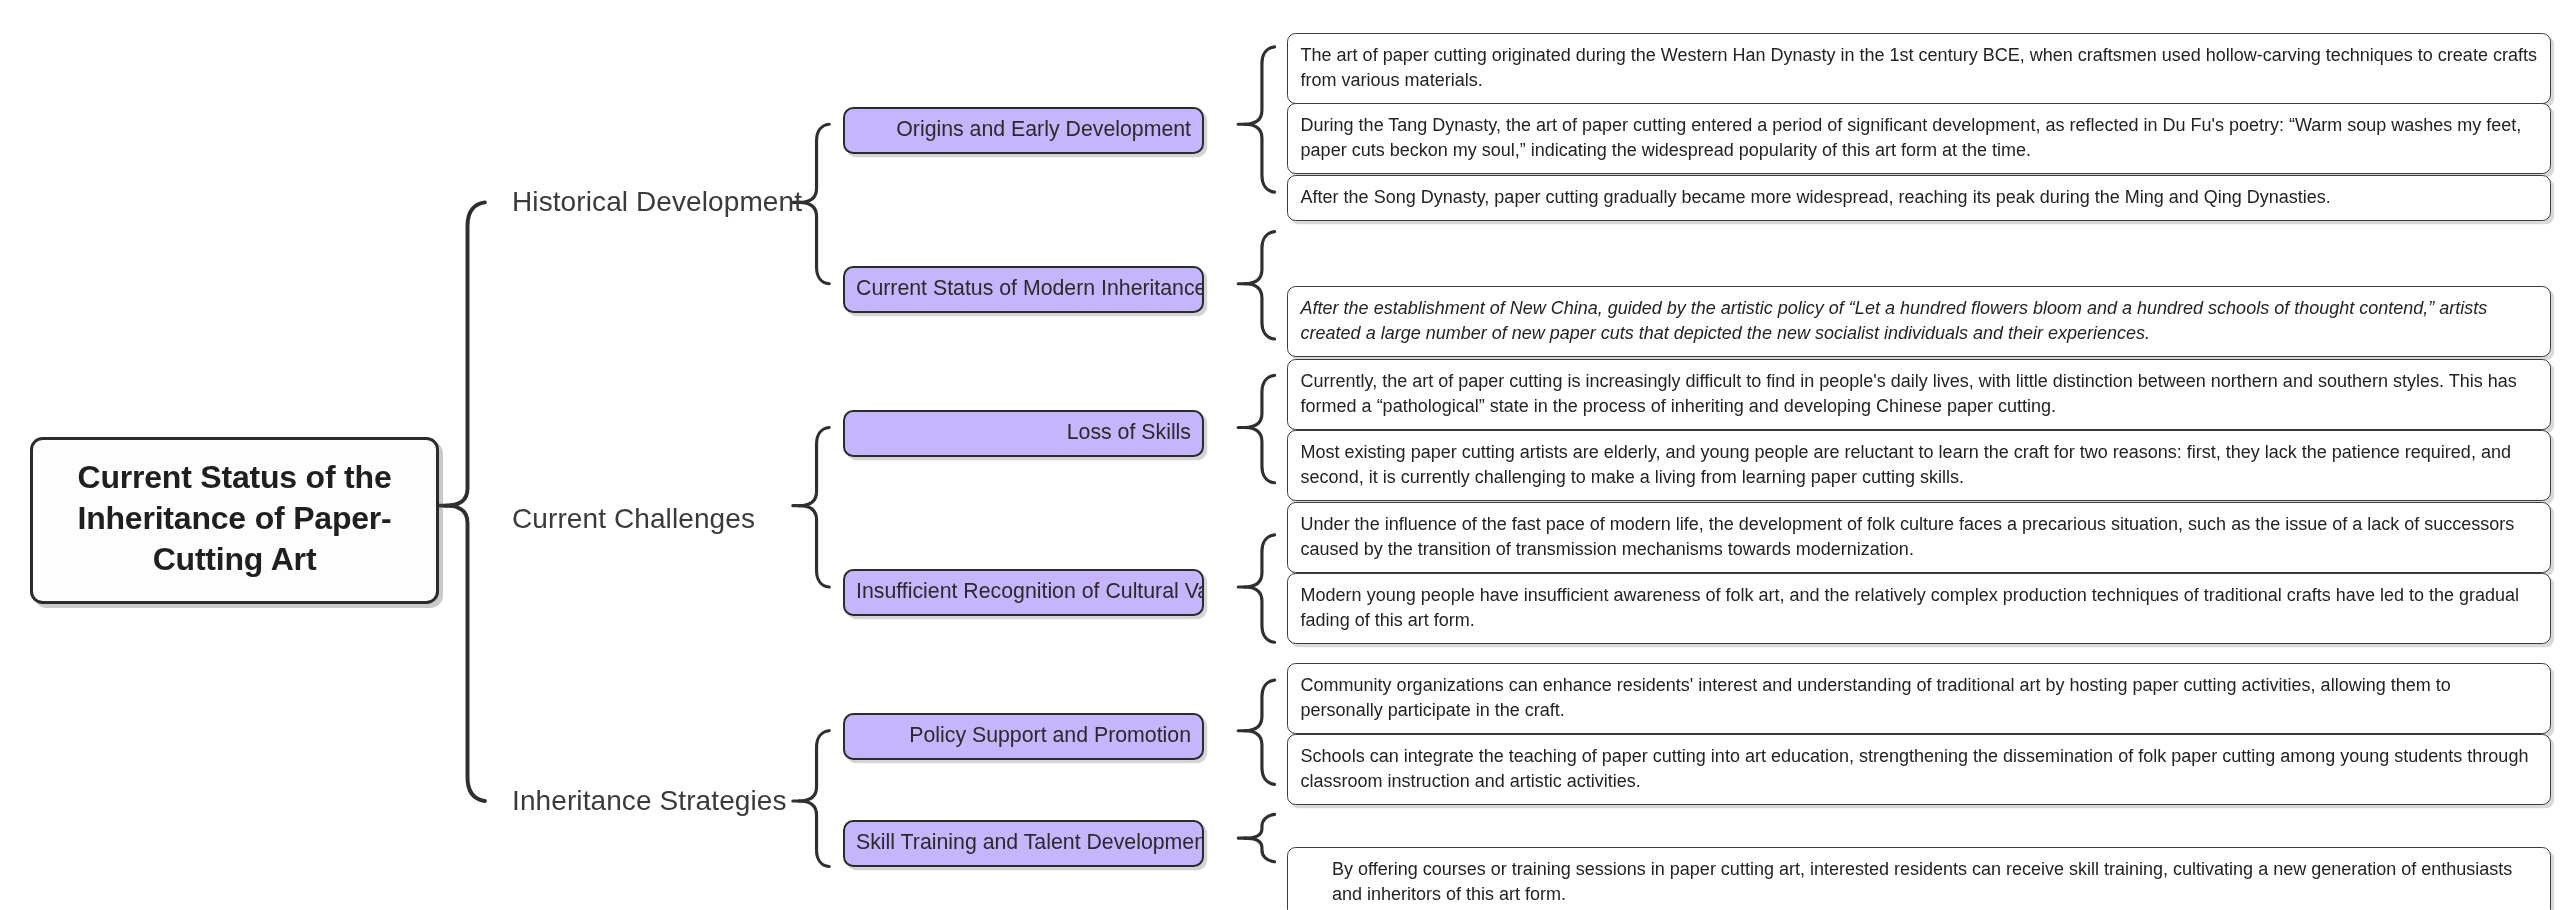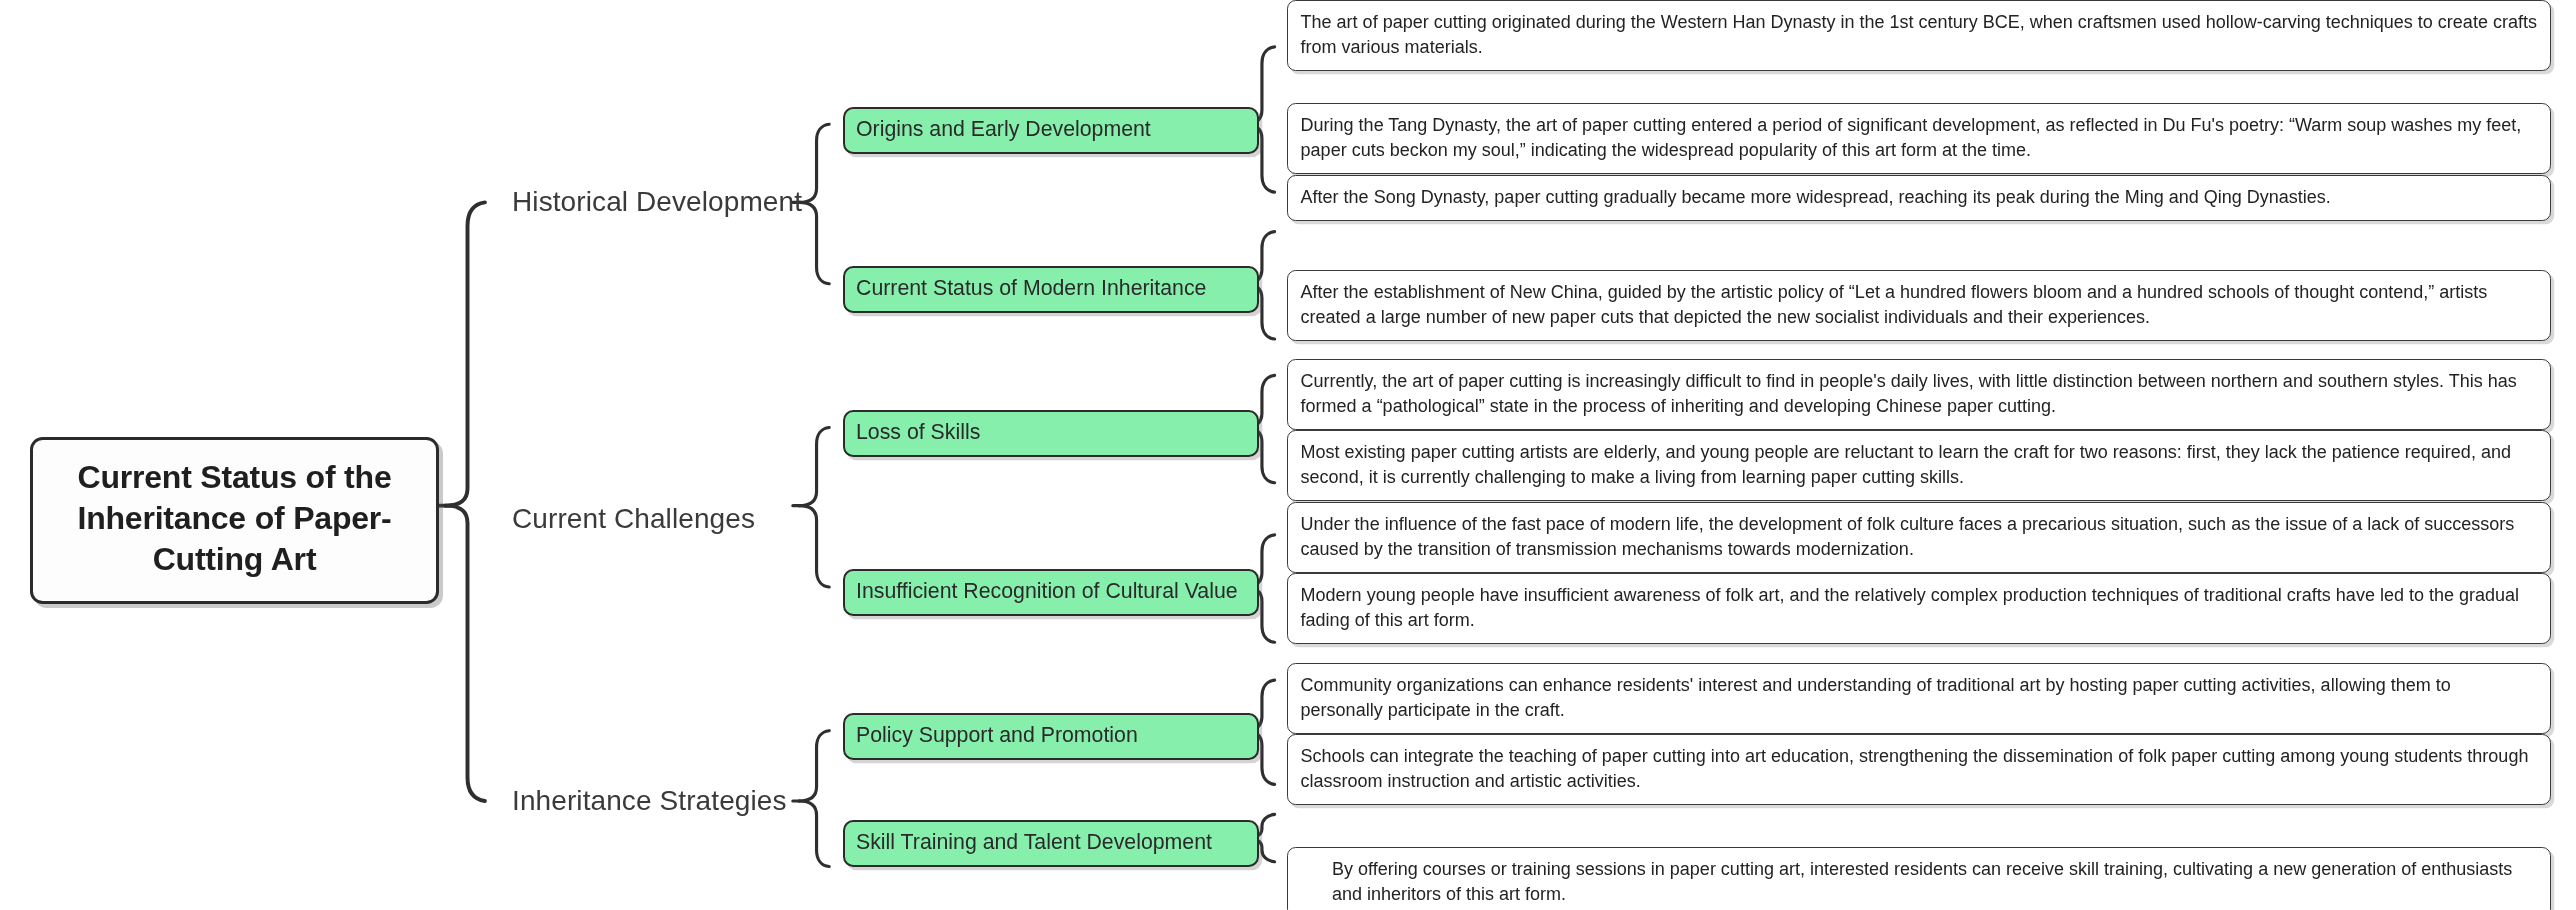--- a/index.html
+++ b/index.html
@@ -43,33 +43,34 @@
     font-weight:400;
     color:#3a3a3a;
     white-space:nowrap;
     letter-spacing:0.1px;
   }
 
   
   .l2-node{
     position:absolute;
     left:843px;
-    width:416px;
+    width:361px;
     box-sizing:border-box;
     padding:8px 11px 9.5px 11px;
     border:2.4px solid #2b2b2b;
     border-radius:10.3px;
-    background:#86efac;
+    background:#c4b5fd;
     box-shadow:3.2px 3.2px 0 rgba(90,90,90,0.26);
     font-size:21.3px;
     font-weight:400;
     line-height:1.2;
     color:#2a2a2a;
     white-space:nowrap;
     overflow:hidden;
+    text-align:right;
   }
 
   
   .leaf-node{
     position:absolute;
     left:1287px;
     width:1264px;
     box-sizing:border-box;
     padding:8.7px 12.6px 9.5px 12.6px;
     border:1.6px solid #3a3a3a;
@@ -164,25 +165,25 @@
 
   <div class="l2-node" style="top:107px;">Origins and Early Development</div>
   <div class="l2-node" style="top:266px;">Current Status of Modern Inheritance</div>
 
   <div class="l2-node" style="top:410px;">Loss of Skills</div>
   <div class="l2-node" style="top:569px;">Insufficient Recognition of Cultural Value</div>
 
   <div class="l2-node" style="top:713px;">Policy Support and Promotion</div>
   <div class="l2-node" style="top:820px;">Skill Training and Talent Development</div>
 
-  <div class="leaf-node" style="top:0;">The art of paper cutting originated during the Western Han Dynasty in the 1st century BCE, when craftsmen used hollow-carving techniques to create crafts from various materials.</div>
+  <div class="leaf-node" style="top:33px;">The art of paper cutting originated during the Western Han Dynasty in the 1st century BCE, when craftsmen used hollow-carving techniques to create crafts from various materials.</div>
   <div class="leaf-node" style="top:103px;">During the Tang Dynasty, the art of paper cutting entered a period of significant development, as reflected in Du Fu's poetry: “Warm soup washes my feet, paper cuts beckon my soul,” indicating the widespread popularity of this art form at the time.</div>
   <div class="leaf-node" style="top:175px;">After the Song Dynasty, paper cutting gradually became more widespread, reaching its peak during the Ming and Qing Dynasties.</div>
 
-  <div class="leaf-node" style="top:270px;">After the establishment of New China, guided by the artistic policy of “Let a hundred flowers bloom and a hundred schools of thought contend,” artists created a large number of new paper cuts that depicted the new socialist individuals and their experiences.</div>
+  <div class="leaf-node" style="top:286px;font-style:italic;">After the establishment of New China, guided by the artistic policy of “Let a hundred flowers bloom and a hundred schools of thought contend,” artists created a large number of new paper cuts that depicted the new socialist individuals and their experiences.</div>
 
   <div class="leaf-node" style="top:359px;">Currently, the art of paper cutting is increasingly difficult to find in people's daily lives, with little distinction between northern and southern styles. This has formed a “pathological” state in the process of inheriting and developing Chinese paper cutting.</div>
   <div class="leaf-node" style="top:430px;">Most existing paper cutting artists are elderly, and young people are reluctant to learn the craft for two reasons: first, they lack the patience required, and second, it is currently challenging to make a living from learning paper cutting skills.</div>
 
   <div class="leaf-node" style="top:502px;">Under the influence of the fast pace of modern life, the development of folk culture faces a precarious situation, such as the issue of a lack of successors caused by the transition of transmission mechanisms towards modernization.</div>
   <div class="leaf-node" style="top:573px;">Modern young people have insufficient awareness of folk art, and the relatively complex production techniques of traditional crafts have led to the gradual fading of this art form.</div>
 
   <div class="leaf-node" style="top:663px;">Community organizations can enhance residents' interest and understanding of traditional art by hosting paper cutting activities, allowing them to personally participate in the craft.</div>
   <div class="leaf-node" style="top:734px;">Schools can integrate the teaching of paper cutting into art education, strengthening the dissemination of folk paper cutting among young students through classroom instruction and artistic activities.</div>
 

